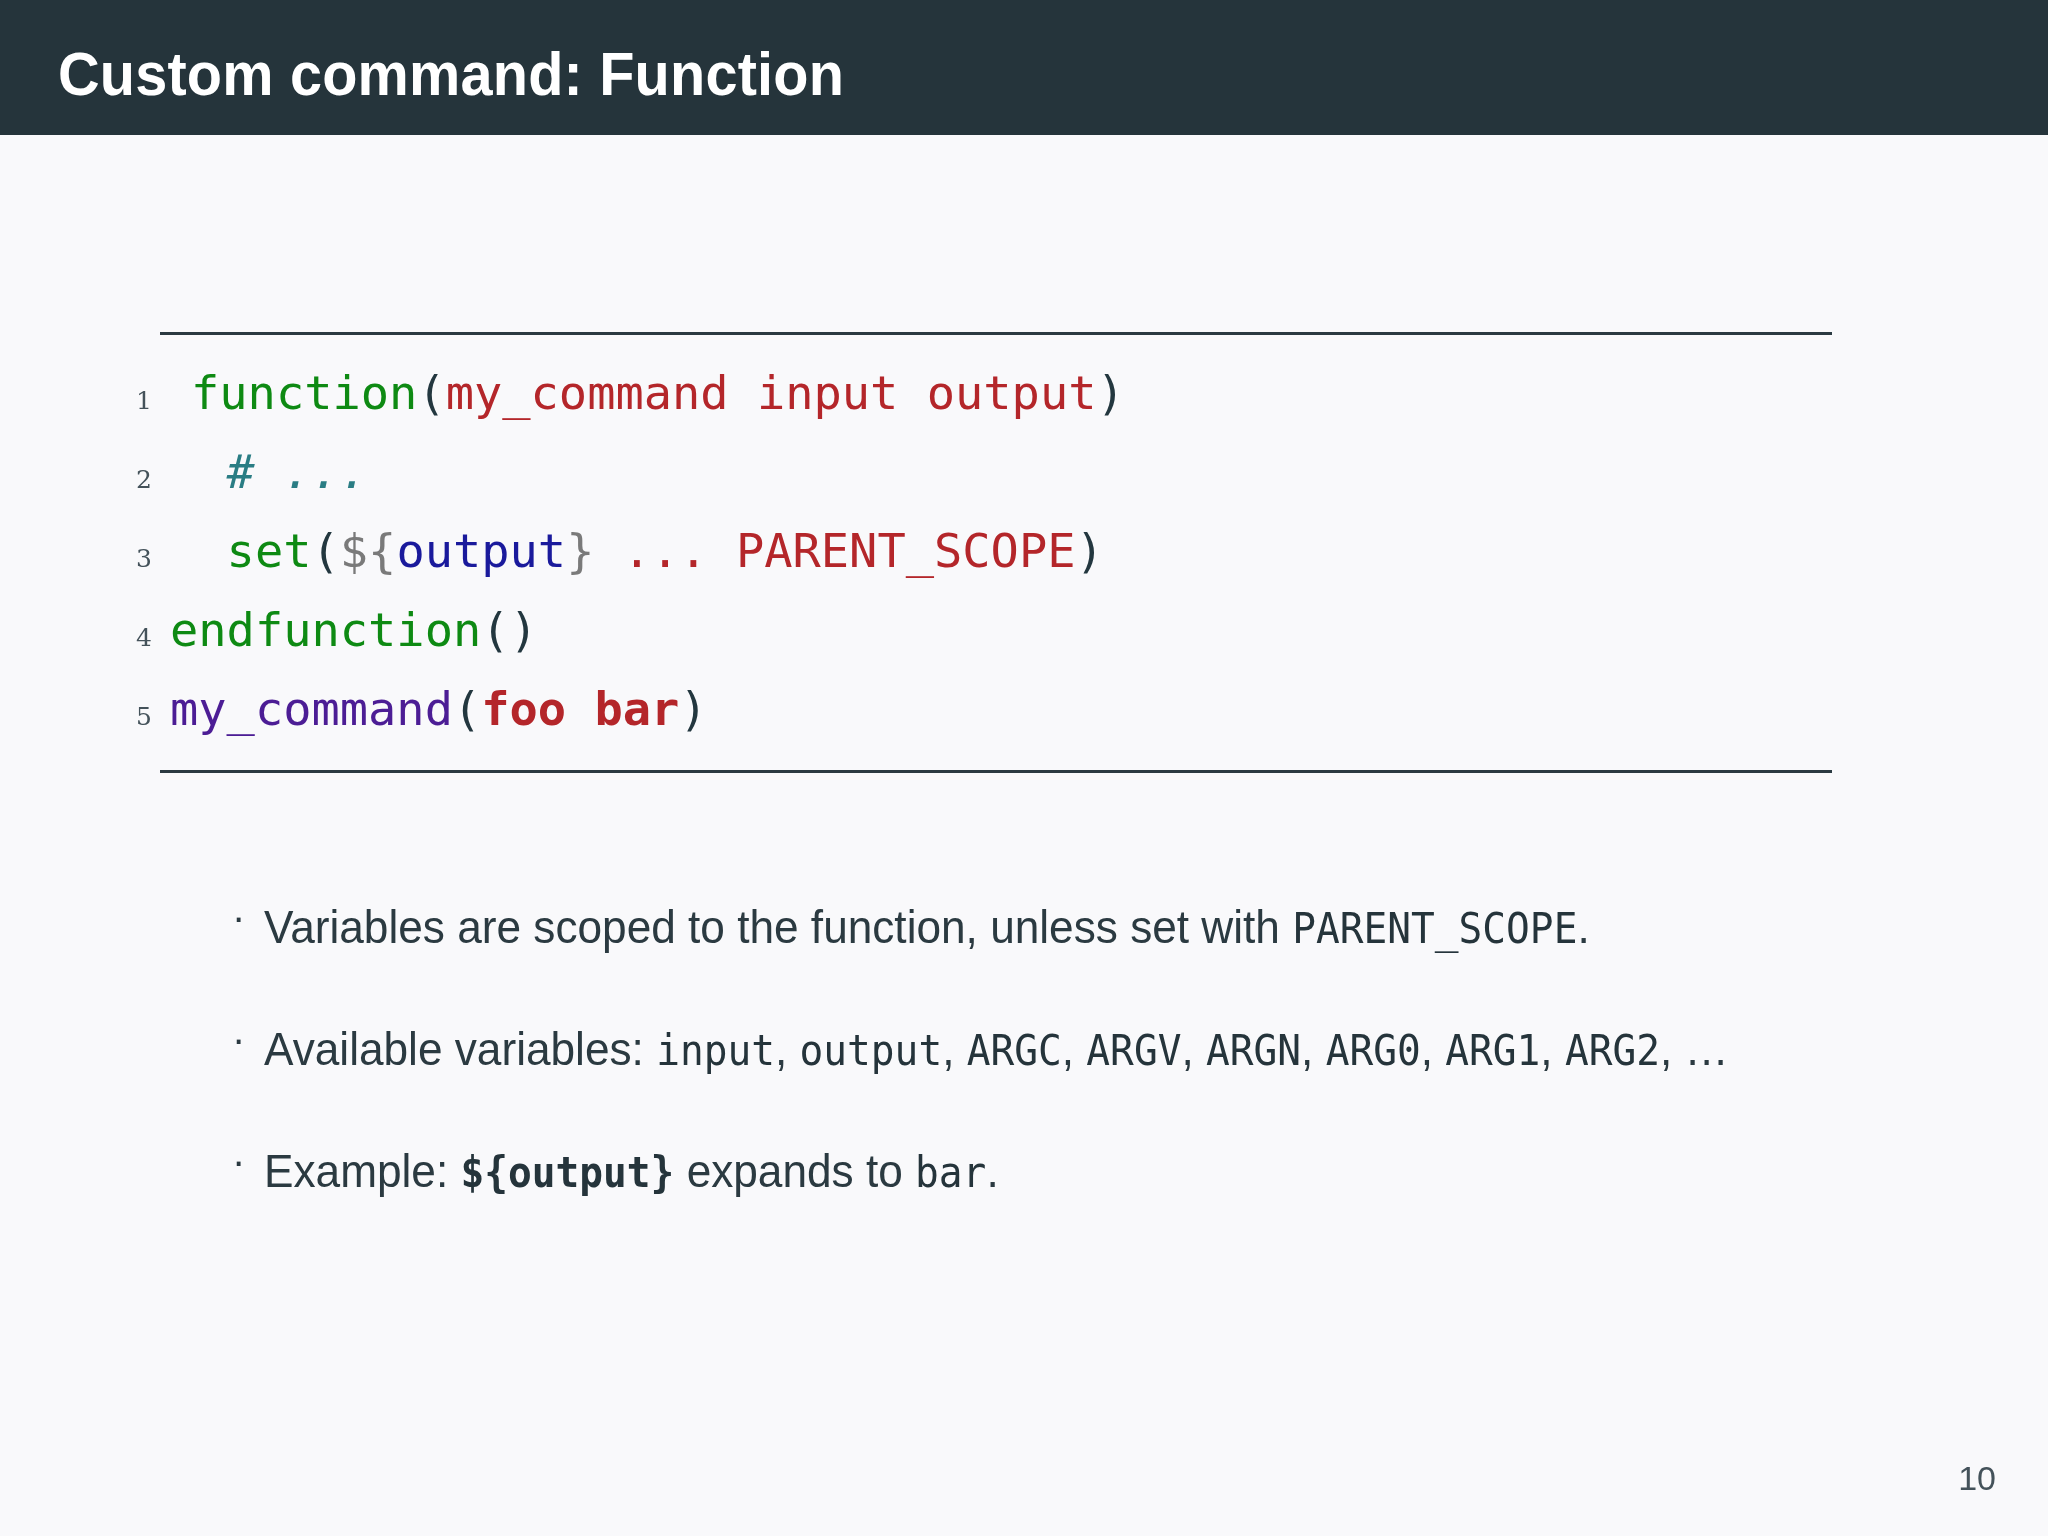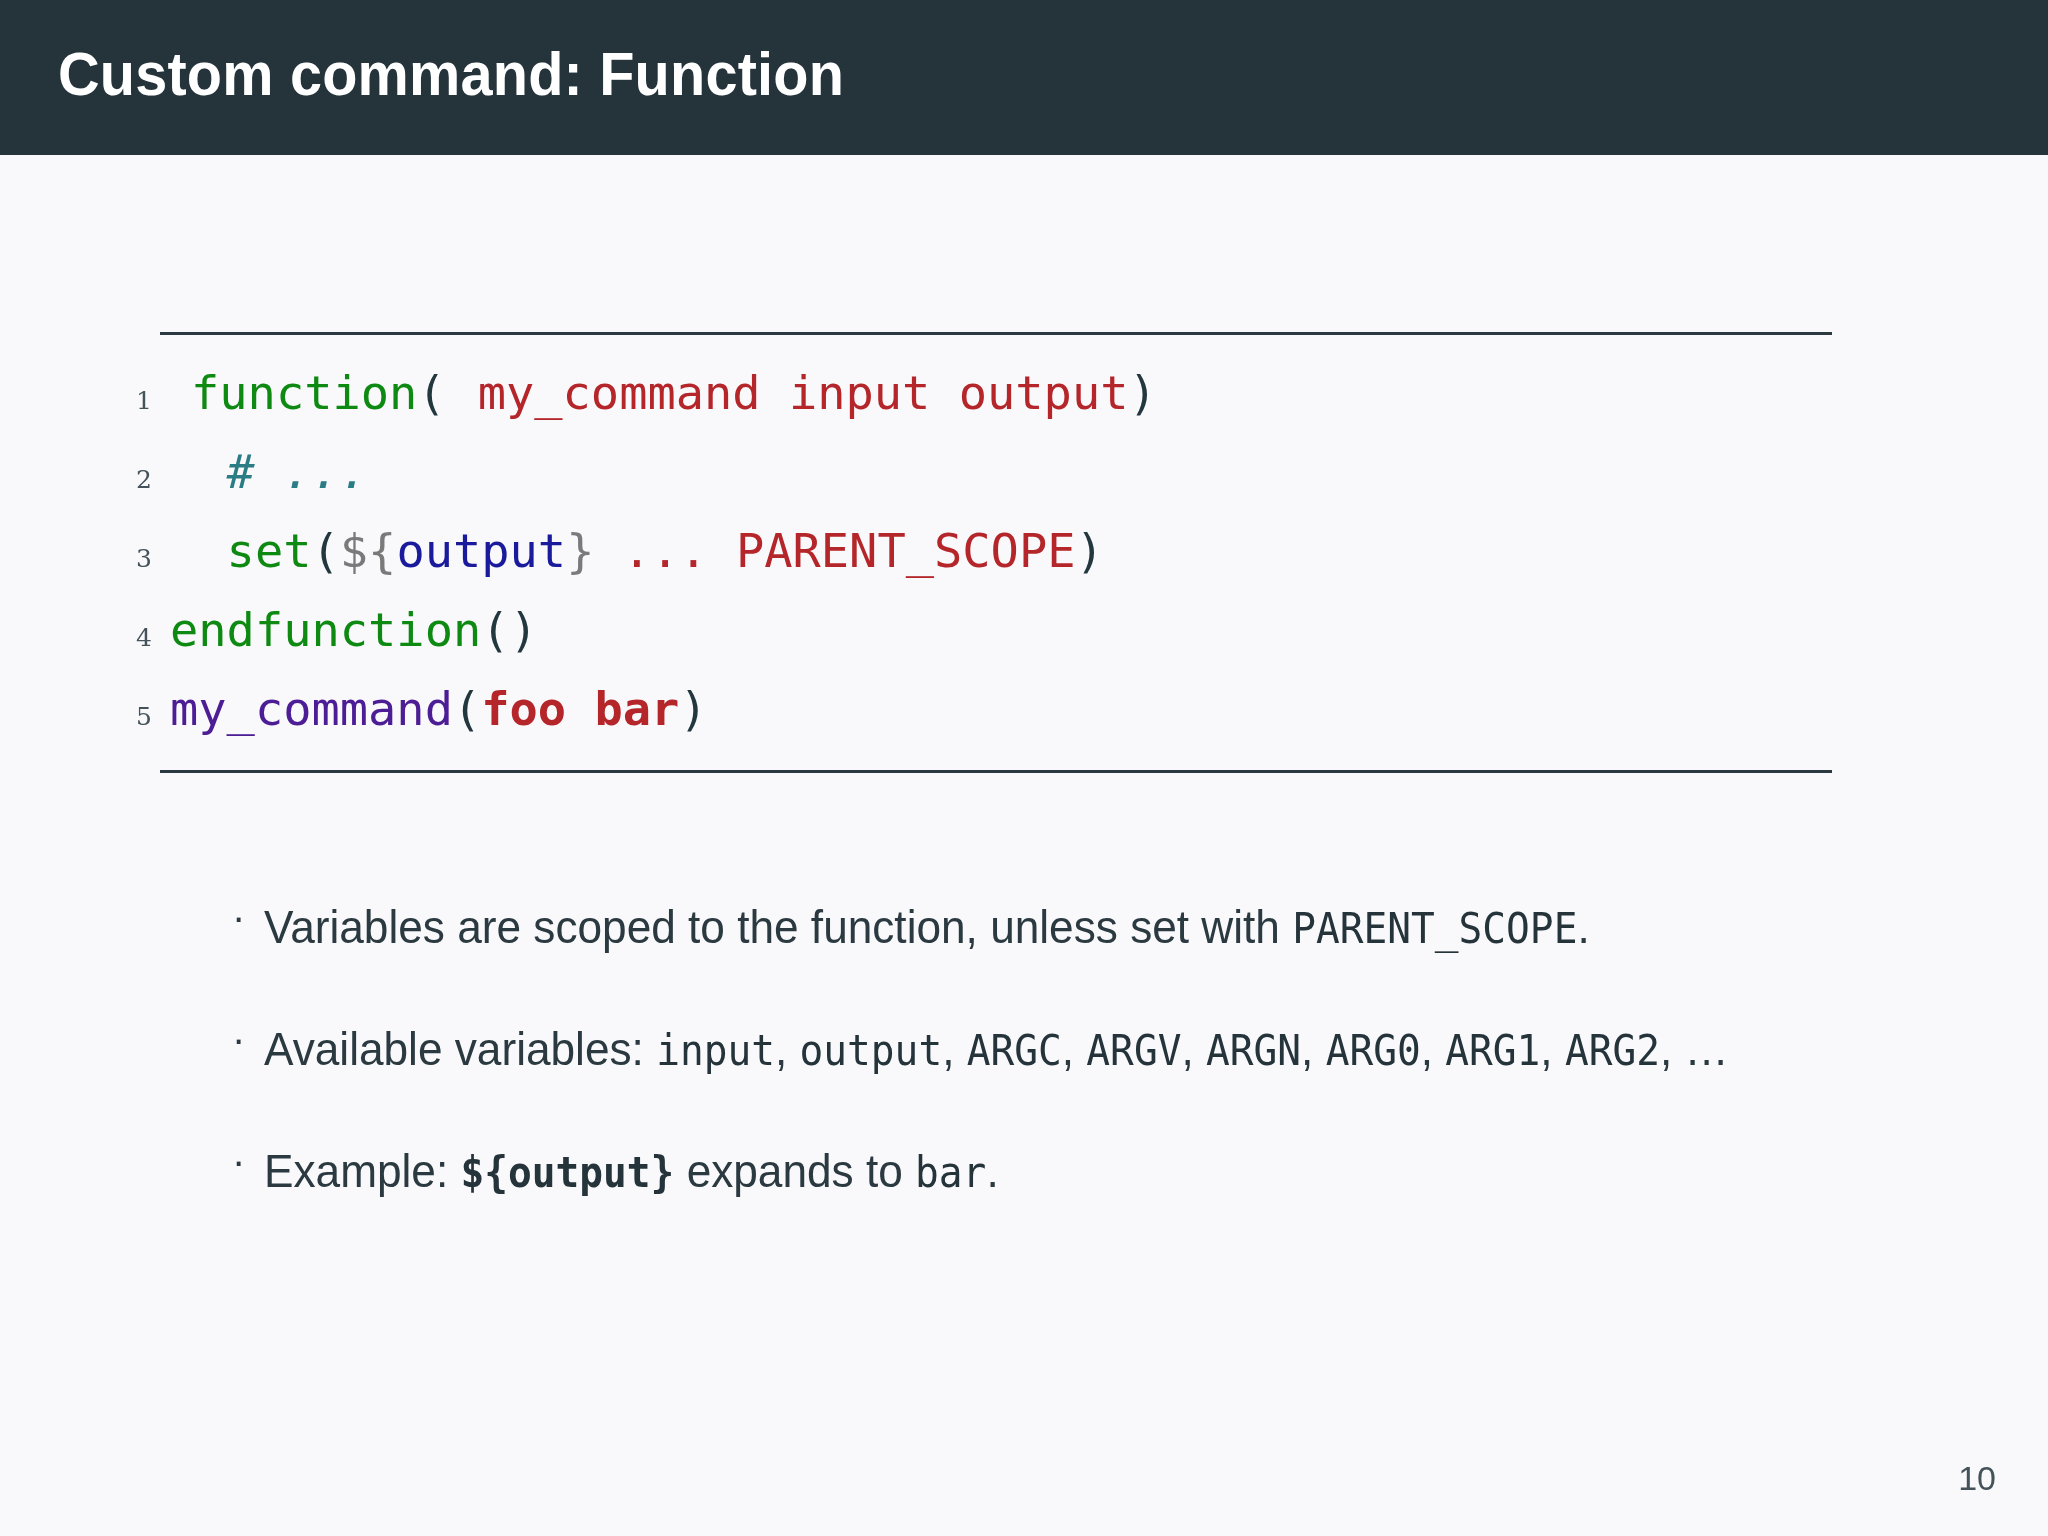--- a/index.html
+++ b/index.html
@@ -14,21 +14,21 @@
     overflow: hidden;
     position: relative;
   }
 
   
   #title-bar {
     position: absolute;
     left: 0;
     top: 0;
     width: 2048px;
-    height: 155px;
+    height: 135px;
     background: #25343b;
     box-sizing: border-box;
   }
   #title-text {
     position: absolute;
     left: 58px;
     top: 38px;
     font-family: "Liberation Sans Narrow", "Liberation Sans", sans-serif;
     font-size: 62px;
     font-weight: 600;
@@ -140,21 +140,21 @@
 </head>
 <body>
 
 <div id="title-bar">
   <div id="title-text">Custom command: Function</div>
 </div>
 
 <div id="code-block">
   <div class="code-rule"></div>
   <div id="code-lines">
-      <div class="code-line"><span class="ln">1</span><span class="ln-gap"></span><span class="tok-fn" style="color: rgb(14, 138, 19); margin-left: 21px;">function</span><span class="tok-punct" style="color: rgb(35, 55, 63);">(</span><span class="tok-arg" style="color: rgb(180, 38, 42); margin-left: 32px;">my_command input output</span><span class="tok-punct" style="color: rgb(35, 55, 63);">)</span></div>
+      <div class="code-line"><span class="ln">1</span><span class="ln-gap"></span><span class="tok-fn" style="color: rgb(14, 138, 19); margin-left: 21px;">function</span><span class="tok-punct" style="color: rgb(35, 55, 63);">(</span><span class="tok-arg" style="color: rgb(180, 38, 42);">my_command input output</span><span class="tok-punct" style="color: rgb(35, 55, 63);">)</span></div>
       <div class="code-line"><span class="ln">2</span><span class="ln-gap"></span><span class="tok-punct" style="color: rgb(35, 55, 63);">  </span><span class="tok-comment" style="color: rgb(42, 125, 132);"># ...</span></div>
       <div class="code-line"><span class="ln">3</span><span class="ln-gap"></span><span class="tok-punct" style="color: rgb(35, 55, 63);">  </span><span class="tok-fn" style="color: rgb(14, 138, 19);">set</span><span class="tok-punct" style="color: rgb(35, 55, 63);">(</span><span class="tok-brace" style="color: rgb(122, 122, 122);">${</span><span class="tok-var" style="color: rgb(26, 26, 156);">output</span><span class="tok-brace" style="color: rgb(122, 122, 122);">}</span><span class="tok-arg" style="color: rgb(180, 38, 42);"> ... PARENT_SCOPE</span><span class="tok-punct" style="color: rgb(35, 55, 63);">)</span></div>
       <div class="code-line"><span class="ln">4</span><span class="ln-gap"></span><span class="tok-fn" style="color: rgb(14, 138, 19);">endfunction</span><span class="tok-punct" style="color: rgb(35, 55, 63);">()</span></div>
       <div class="code-line"><span class="ln">5</span><span class="ln-gap"></span><span class="tok-fn" style="color: #4c1d95;">my_command</span><span class="tok-punct" style="color: rgb(35, 55, 63);">(</span><span class="tok-arg" style="color: rgb(180, 38, 42); font-weight: bold;">foo bar</span><span class="tok-punct" style="color: rgb(35, 55, 63);">)</span></div>
     </div>
   <div class="code-rule"></div>
 </div>
 
 <div id="bullets">
     <div class="bullet-row">

